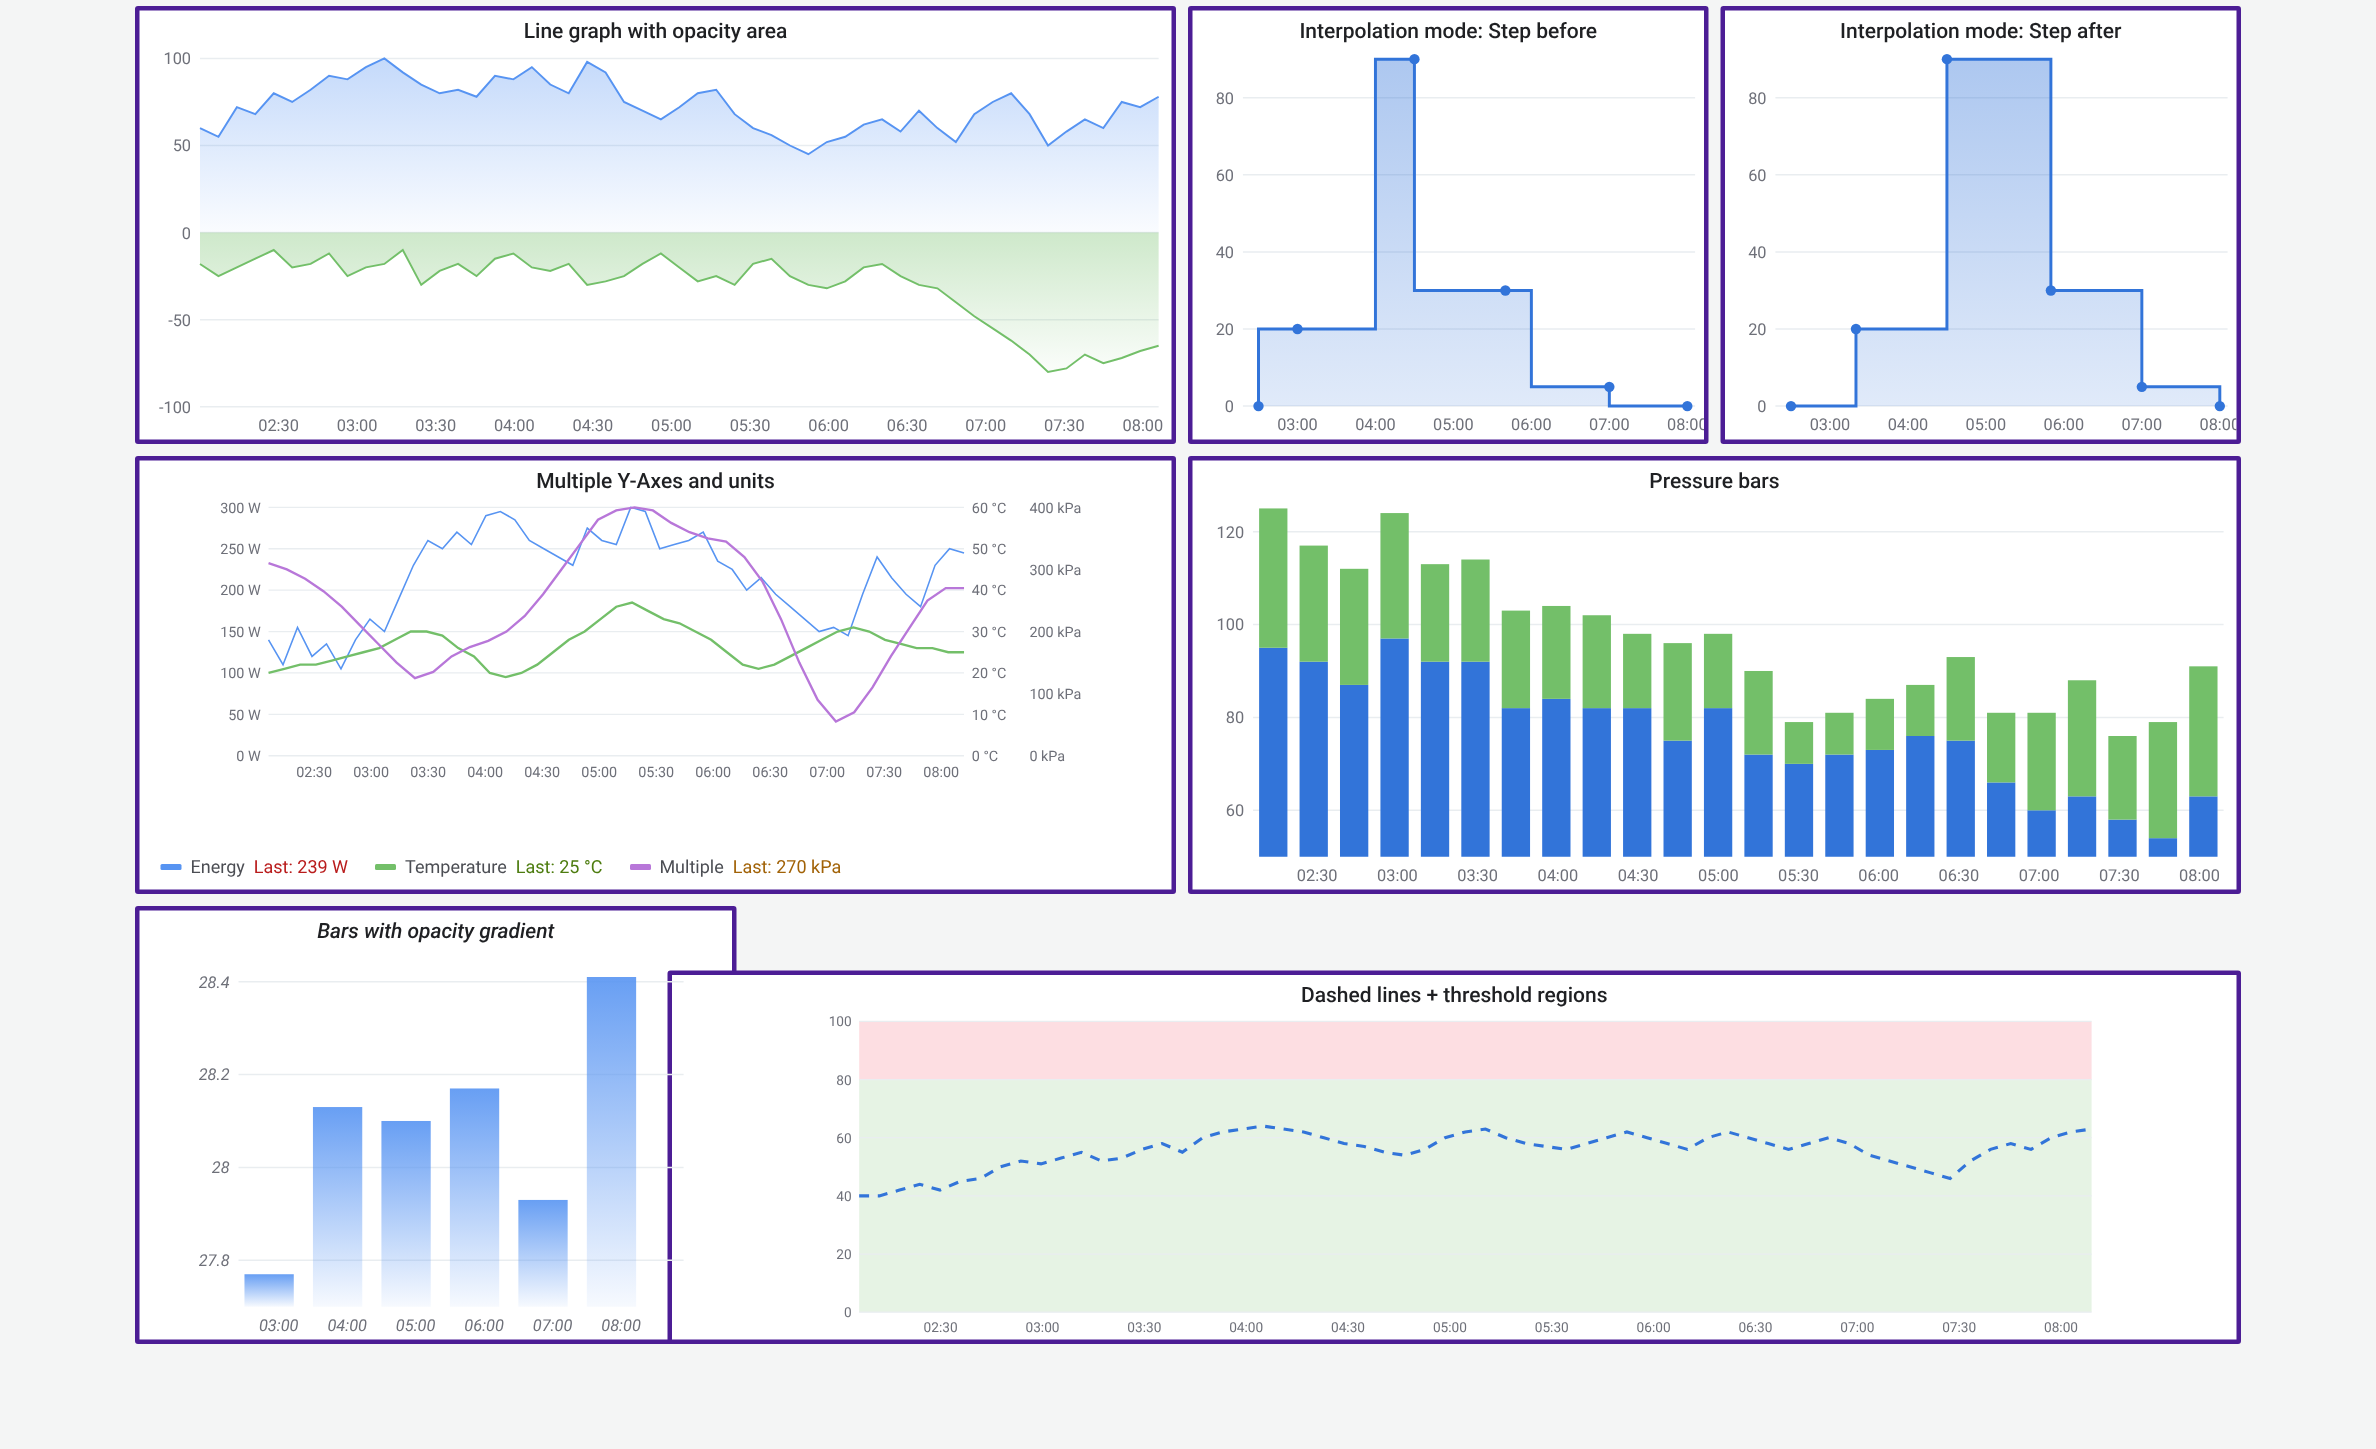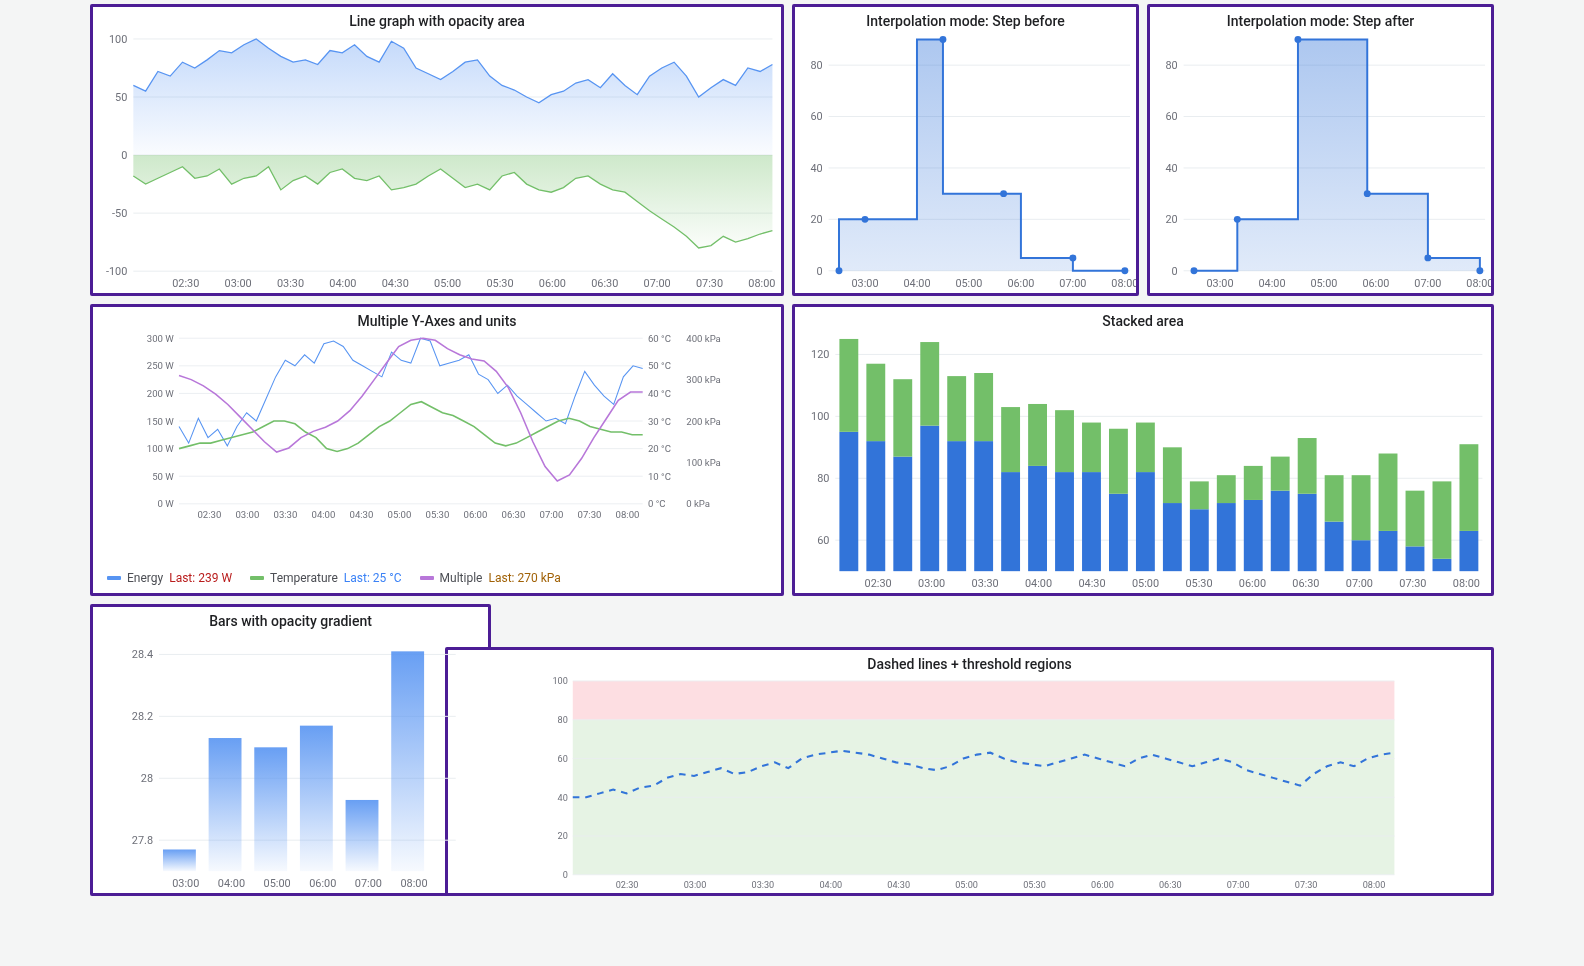--- a/index.html
+++ b/index.html
@@ -43,21 +43,21 @@
   margin-top: 44px;
 }
 .legend .item { display: inline-flex; align-items: center; gap: 6px; }
 .legend .sw { width: 14px; height: 4px; border-radius: 1px; }
 
 #p1 { grid-column: 1; grid-row: 1; }
 #p2 { grid-column: 2; grid-row: 1; justify-content: flex-end; }
 #p3 { grid-column: 3; grid-row: 1; }
 #p4 { grid-column: 1; grid-row: 2; }
 #p5 { grid-column: 2 / span 2; grid-row: 2; }
-#p6 { grid-column: 1; grid-row: 3; width: 401px; }
+#p6 { grid-column: 1; grid-row: 3; width: 401px; font-style: italic; }
 #p7 { grid-column: 1 / span 3; grid-row: 3; margin-left: 355px; margin-top: 43px; }
 </style>
 </head>
 <body>
 
 <div class="grid">
   <div class="panel" id="p1">
     <div class="panel-title">Line graph with opacity area</div>
     <div class="chart">
         <svg id="c1" viewBox="0 0 692 262">
@@ -223,31 +223,31 @@
       </div>
     <div class="legend" id="leg4">
         <span class="item">
           <span class="sw" style="background:#5794f2"></span>
           <span>Energy</span> 
           <span style="color:#b91c1c">Last: 239 W</span>
         </span>
         <span class="item">
           <span class="sw" style="background:#73bf69"></span>
           <span>Temperature</span> 
-          <span style="color:#3b82f6">Last: 25 °C</span>
+          <span style="color:#4d7c0f">Last: 25 °C</span>
         </span>
         <span class="item">
           <span class="sw" style="background:#b877d9"></span>
           <span>Multiple</span> 
           <span style="color:#a16207">Last: 270 kPa</span>
         </span>
       </div>
   </div>
   <div class="panel" id="p5">
-    <div class="panel-title">Stacked area</div>
+    <div class="panel-title">Pressure bars</div>
     <div class="chart">
         <svg id="c5" viewBox="0 0 700 262">
           <line x1="40" x2="692" y1="208.8" y2="208.8" stroke="#e9edf0"></line>
           <text x="34" y="212.8" class="axis-text" text-anchor="end">60</text>
           <line x1="40" x2="692" y1="146.4" y2="146.4" stroke="#e9edf0"></line>
           <text x="34" y="150.4" class="axis-text" text-anchor="end">80</text>
           <line x1="40" x2="692" y1="84.00000000000001" y2="84.00000000000001" stroke="#e9edf0"></line>
           <text x="34" y="88.00000000000001" class="axis-text" text-anchor="end">100</text>
           <line x1="40" x2="692" y1="21.599999999999994" y2="21.599999999999994" stroke="#e9edf0"></line>
           <text x="34" y="25.599999999999994" class="axis-text" text-anchor="end">120</text>

